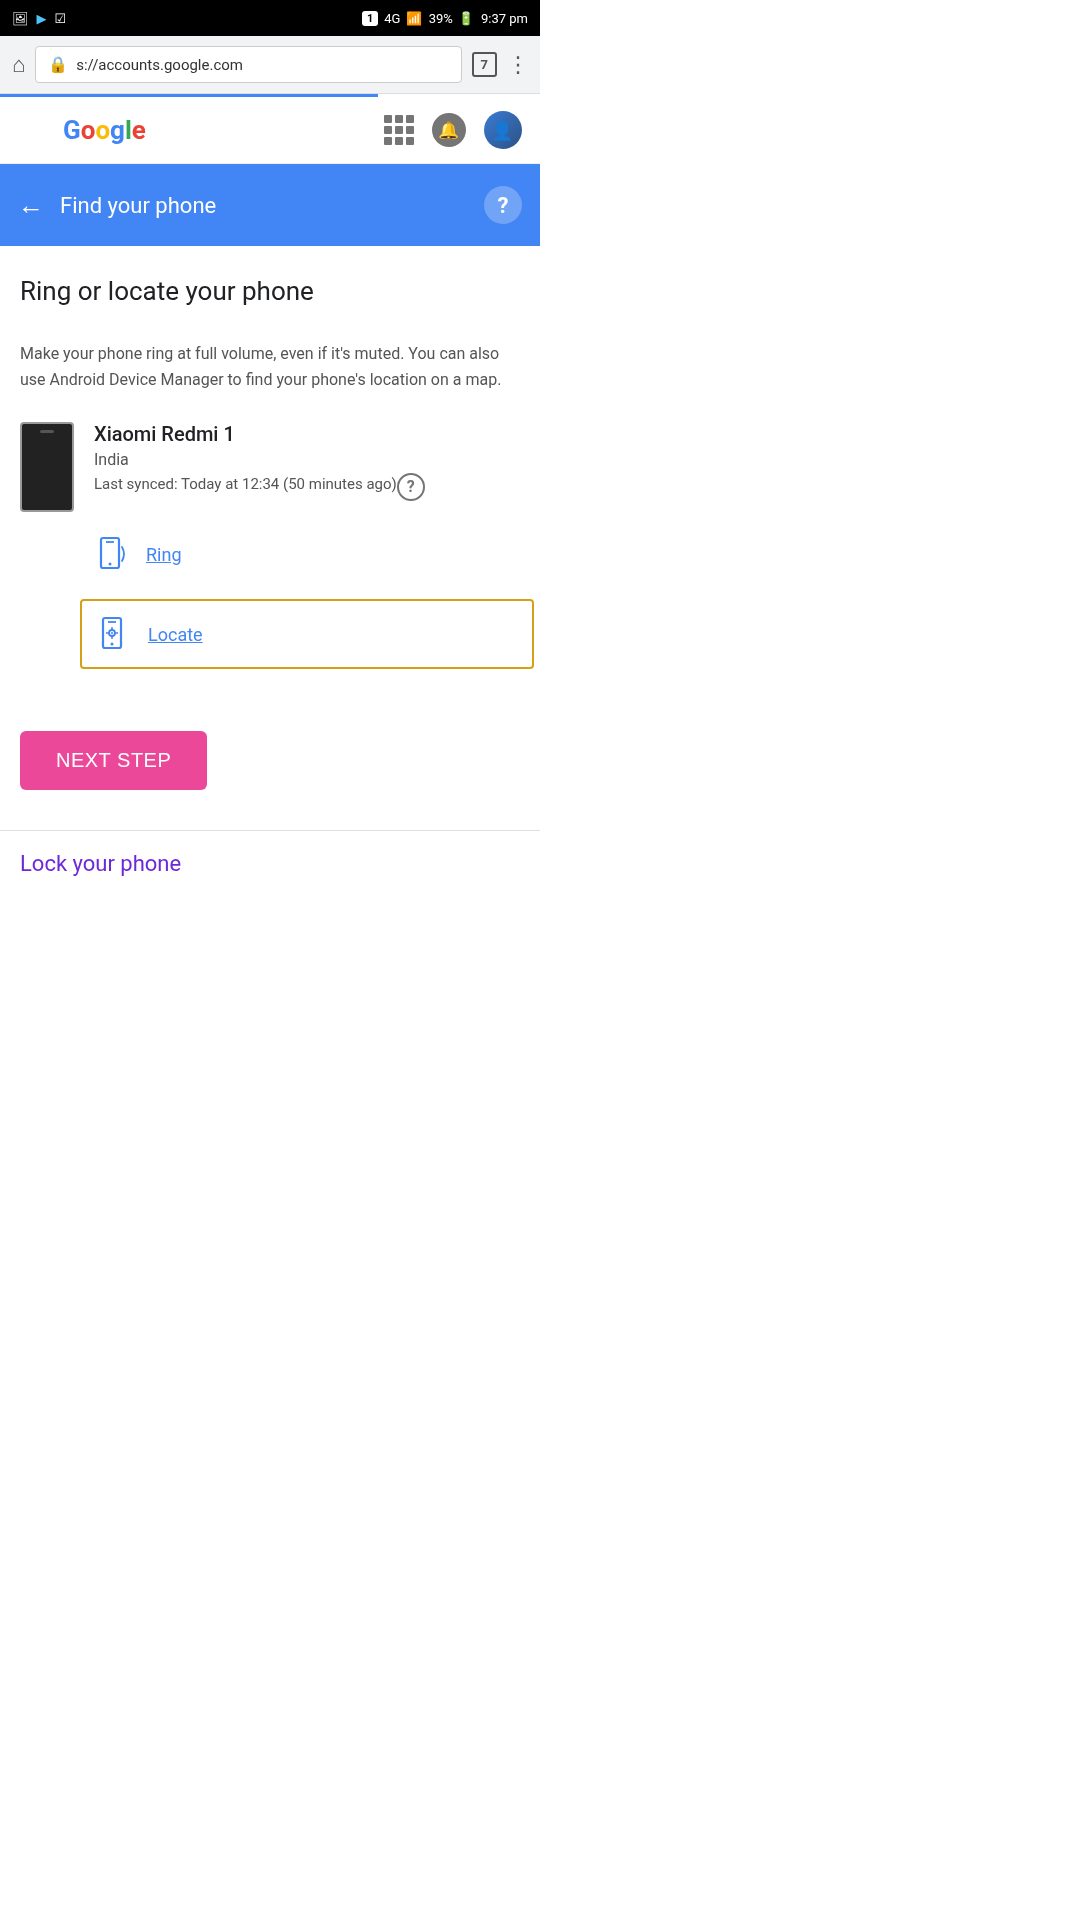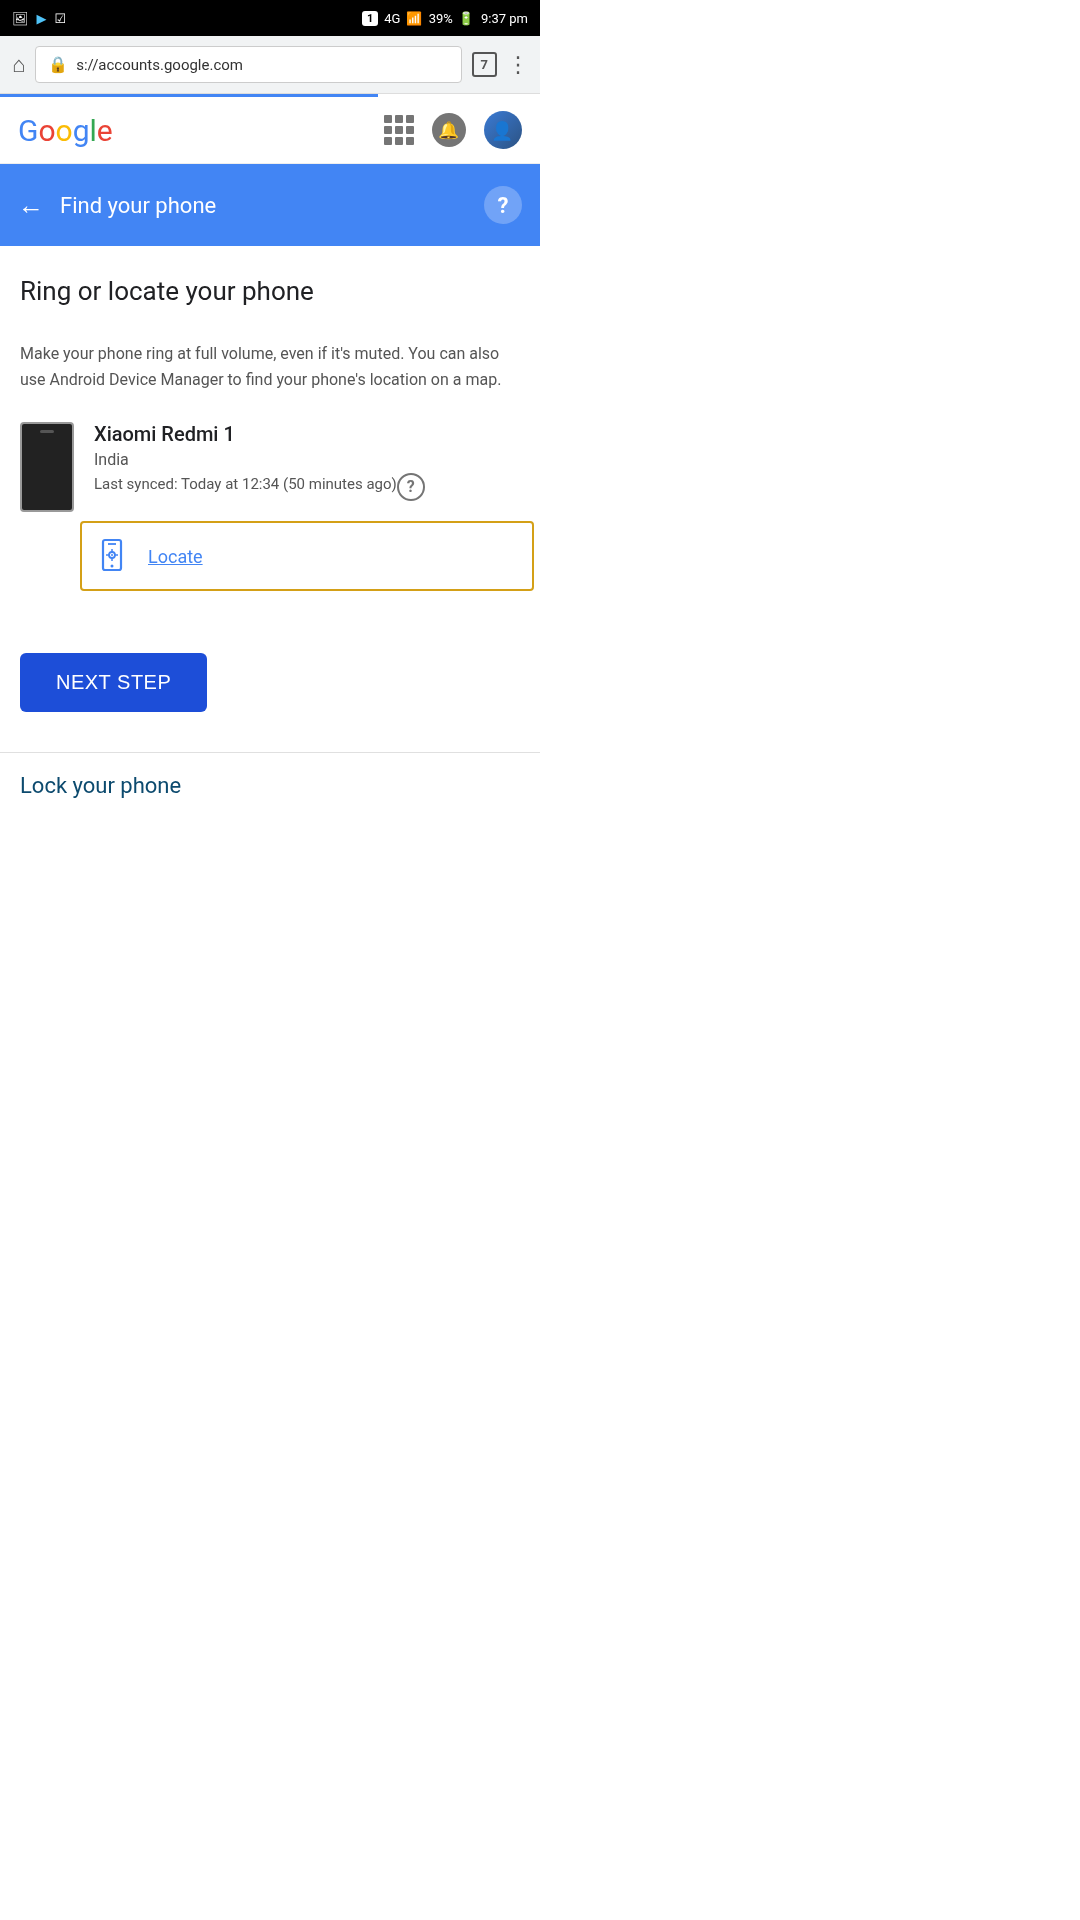--- a/index.html
+++ b/index.html
@@ -85,22 +85,23 @@
     
     .google-header {
       background: #fff;
       padding: 14px 18px;
       display: flex;
       align-items: center;
       justify-content: space-between;
       border-bottom: 1px solid #eee;
     }
     .google-logo {
-      font-size: 30px;
-      font-weight: normal;
+      font-size: 26px;
+      font-weight: bold;
+      margin-left: 45px;
     }
     .g-blue { color: #4285F4; }
     .g-red { color: #EA4335; }
     .g-yellow { color: #FBBC05; }
     .g-green { color: #34A853; }
     .google-icons {
       display: flex;
       align-items: center;
       gap: 18px;
     }
@@ -286,42 +287,42 @@
     }
     .action-label {
       color: #4285f4;
       text-decoration: underline;
       font-size: 18px;
     }
 
     
     .next-step-btn {
       display: inline-block;
-      background: #1d4ed8;
+      background: #ec4899;
       color: #fff;
       font-size: 20px;
       font-weight: 500;
       padding: 18px 36px;
       border-radius: 6px;
       margin-top: 26px;
       letter-spacing: 0.5px;
       cursor: pointer;
       border: none;
     }
 
     
     .footer-section {
       padding: 20px 20px 10px;
       border-top: 1px solid #e0e0e0;
       margin-top: 10px;
     }
     .footer-title {
       font-size: 22px;
       font-weight: 400;
-      color: #0c4a6e;
+      color: #6d28d9;
     }
 
     
     .svg-phone-ring {
       width: 36px;
       height: 36px;
     }
     .svg-phone-locate {
       width: 36px;
       height: 36px;
@@ -396,20 +397,32 @@
     <div class="device-info">
       <div class="device-name">Xiaomi Redmi 1</div>
       <div class="device-location">India</div>
       <div class="device-sync">
         <span>Last synced: Today at 12:34 (50 minutes ago)</span>
         <span class="help-circle">?</span>
       </div>
 
       <div class="action-list">
 
+        <div class="action-item">
+          <div class="action-icon">
+            <svg class="svg-phone-ring" viewBox="0 0 36 36" fill="none" xmlns="http://www.w3.org/2000/svg">
+              <rect x="6" y="2" width="18" height="30" rx="2" ry="2" fill="none" stroke="#4285f4" stroke-width="2.2"></rect>
+              <line x1="11" y1="6" x2="19" y2="6" stroke="#4285f4" stroke-width="1.8"></line>
+              <circle cx="15" cy="28" r="1.5" fill="#4285f4"></circle>
+
+              <path d="M27 11 Q31 18 27 25" stroke="#4285f4" stroke-width="1.8" fill="none" stroke-linecap="round"></path>
+            </svg>
+          </div>
+          <span class="action-label">Ring</span>
+        </div>
 
         <div class="action-item selected">
           <div class="action-icon">
             <svg class="svg-phone-locate" viewBox="0 0 36 36" fill="none" xmlns="http://www.w3.org/2000/svg">
               <rect x="6" y="2" width="18" height="30" rx="2" ry="2" fill="none" stroke="#4285f4" stroke-width="2.2"></rect>
               <line x1="11" y1="6" x2="19" y2="6" stroke="#4285f4" stroke-width="1.8"></line>
               <circle cx="15" cy="28" r="1.5" fill="#4285f4"></circle>
 
               <circle cx="15" cy="17" r="3" fill="none" stroke="#4285f4" stroke-width="1.8"></circle>
               <circle cx="15" cy="17" r="1" fill="#4285f4"></circle>

